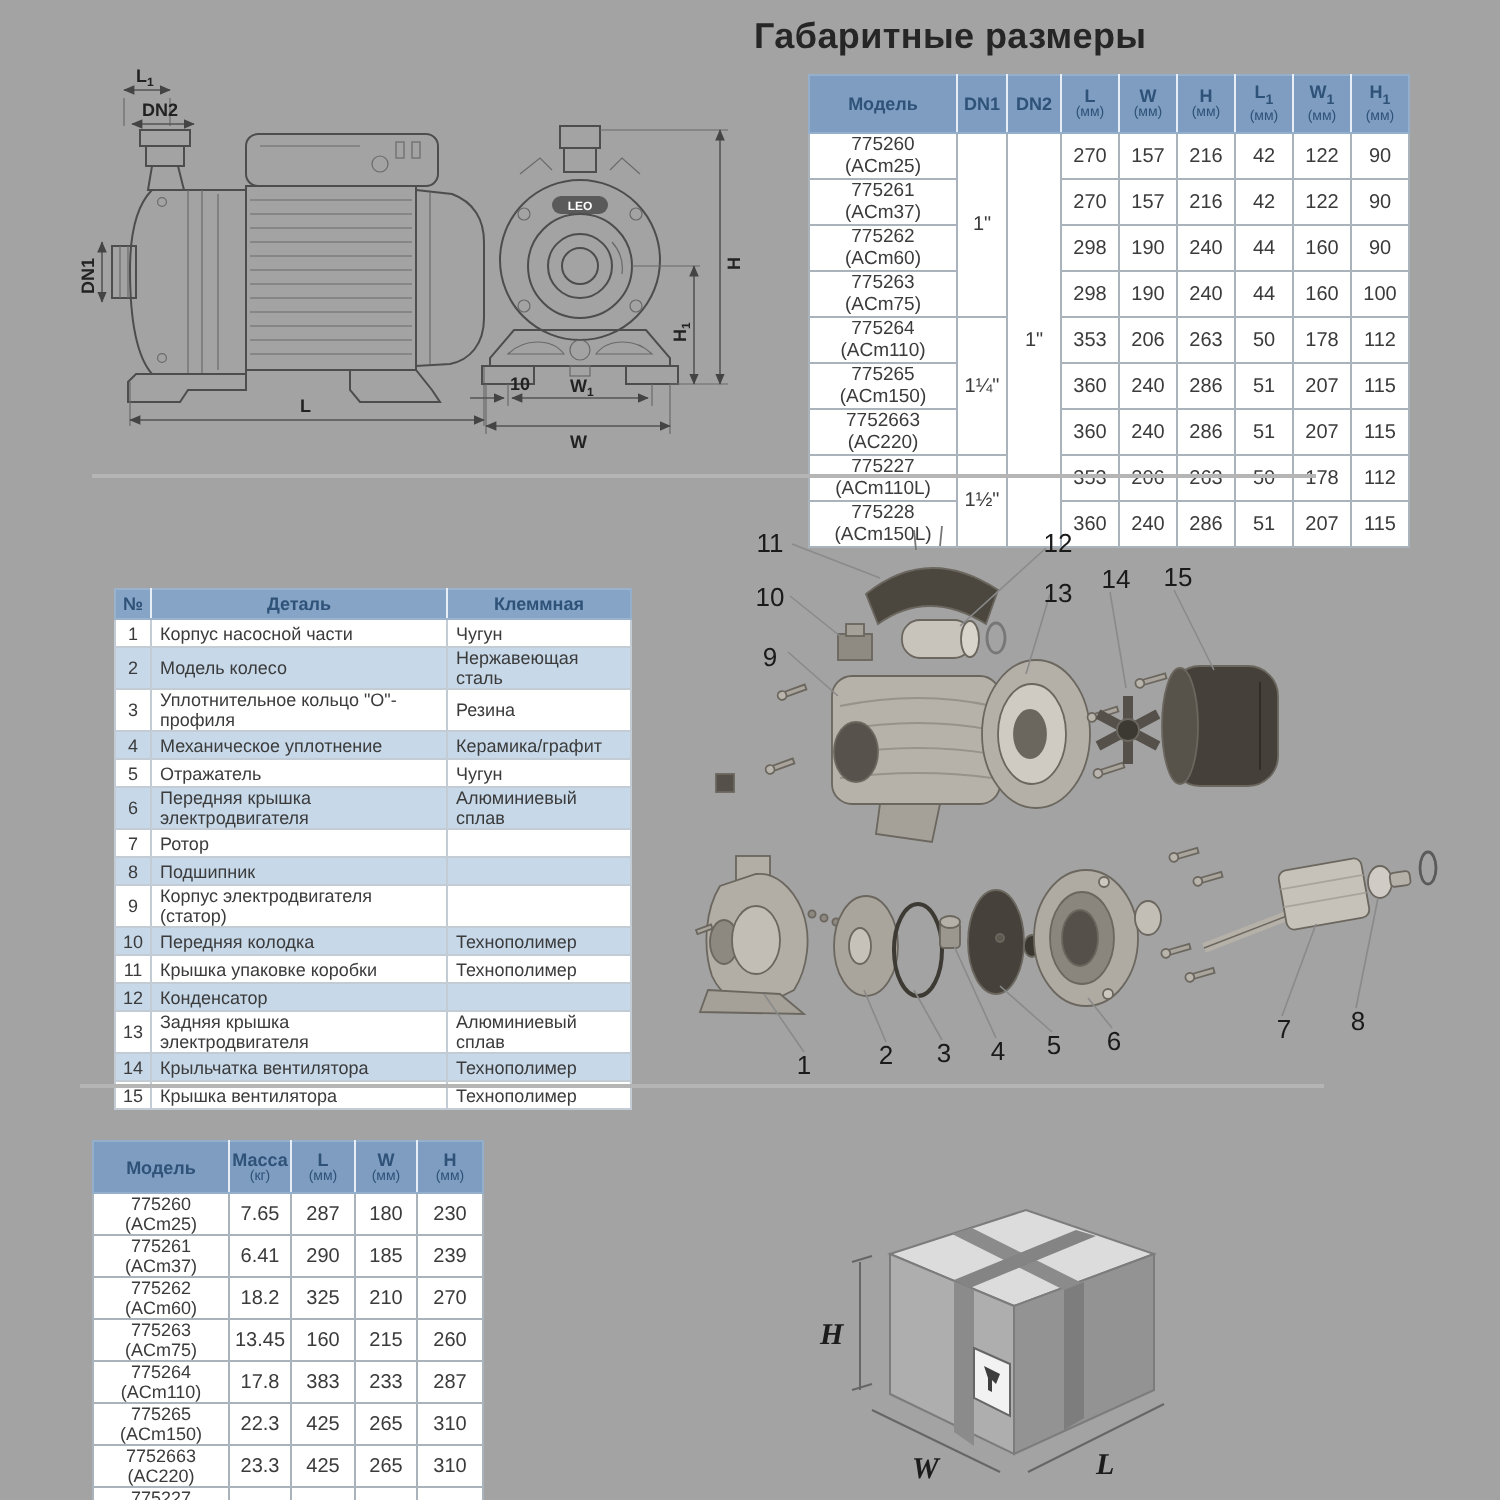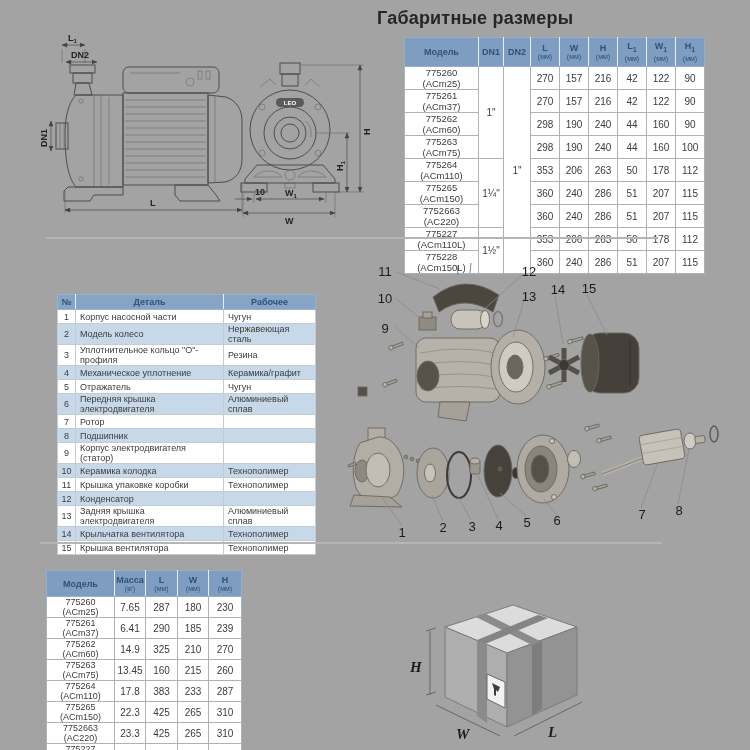--- a/index.html
+++ b/index.html
@@ -317,21 +317,21 @@
     <table class="partstab">
       <colgroup>
           <col style="width:18px">
           <col style="width:148px">
           <col style="width:92px">
         </colgroup>
       <thead>
           <tr id="parts-thead-row">
             <th>№</th>
             <th>Деталь</th>
-            <th>Рабочее</th>
+            <th>Клеммная</th>
           </tr>
         </thead>
       <tbody id="parts-tbody">
           <tr>
             <td class="num">1</td>
             <td>Корпус насосной части</td>
             <td>Чугун</td>
           </tr>
           <tr class="alt">
             <td class="num">2</td>
@@ -368,21 +368,21 @@
             <td>Подшипник</td>
             <td></td>
           </tr>
           <tr>
             <td class="num">9</td>
             <td>Корпус электродвигателя (статор)</td>
             <td></td>
           </tr>
           <tr class="alt">
             <td class="num">10</td>
-            <td>Керамика колодка</td>
+            <td>Передняя колодка</td>
             <td>Технополимер</td>
           </tr>
           <tr>
             <td class="num">11</td>
             <td>Крышка упаковке коробки</td>
             <td>Технополимер</td>
           </tr>
           <tr class="alt">
             <td class="num">12</td>
             <td>Конденсатор</td>
@@ -613,21 +613,21 @@
           </tr>
           <tr>
             <td class="model">775261 (ACm37)</td>
             <td>6.41</td>
             <td>290</td>
             <td>185</td>
             <td>239</td>
           </tr>
           <tr>
             <td class="model">775262 (ACm60)</td>
-            <td>14.9</td>
+            <td>18.2</td>
             <td>325</td>
             <td>210</td>
             <td>270</td>
           </tr>
           <tr>
             <td class="model">775263 (ACm75)</td>
             <td>13.45</td>
             <td>160</td>
             <td>215</td>
             <td>260</td>

